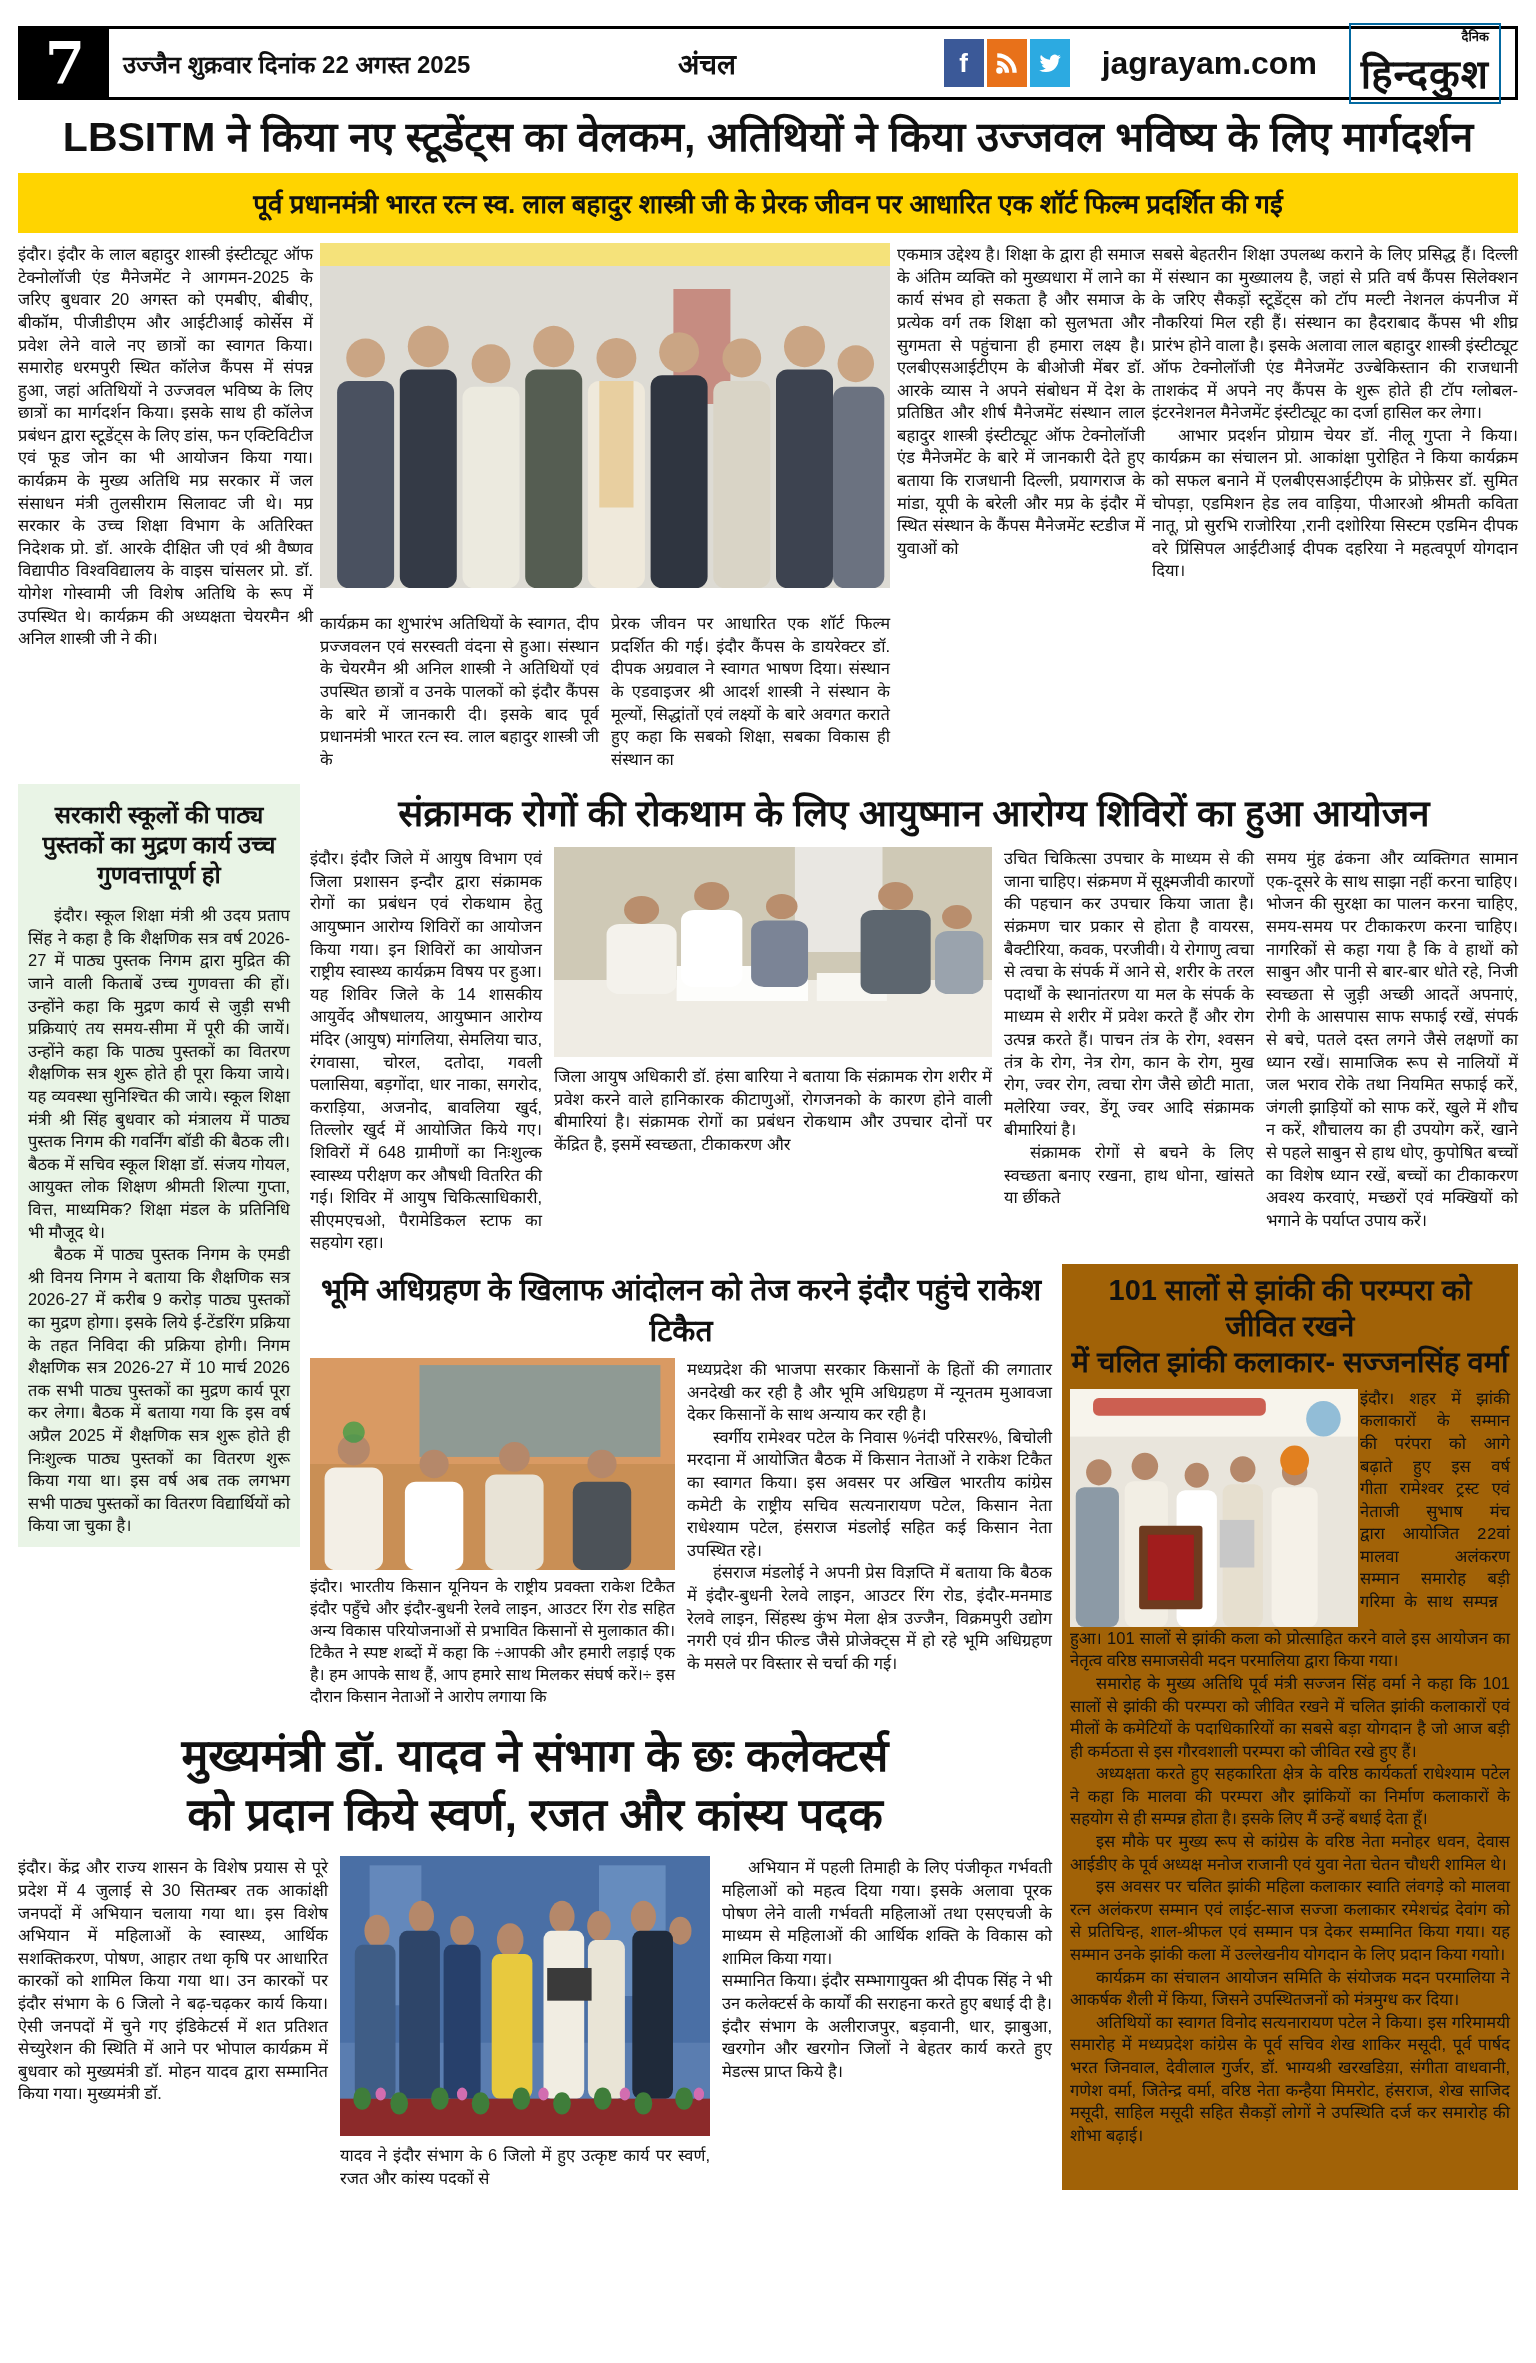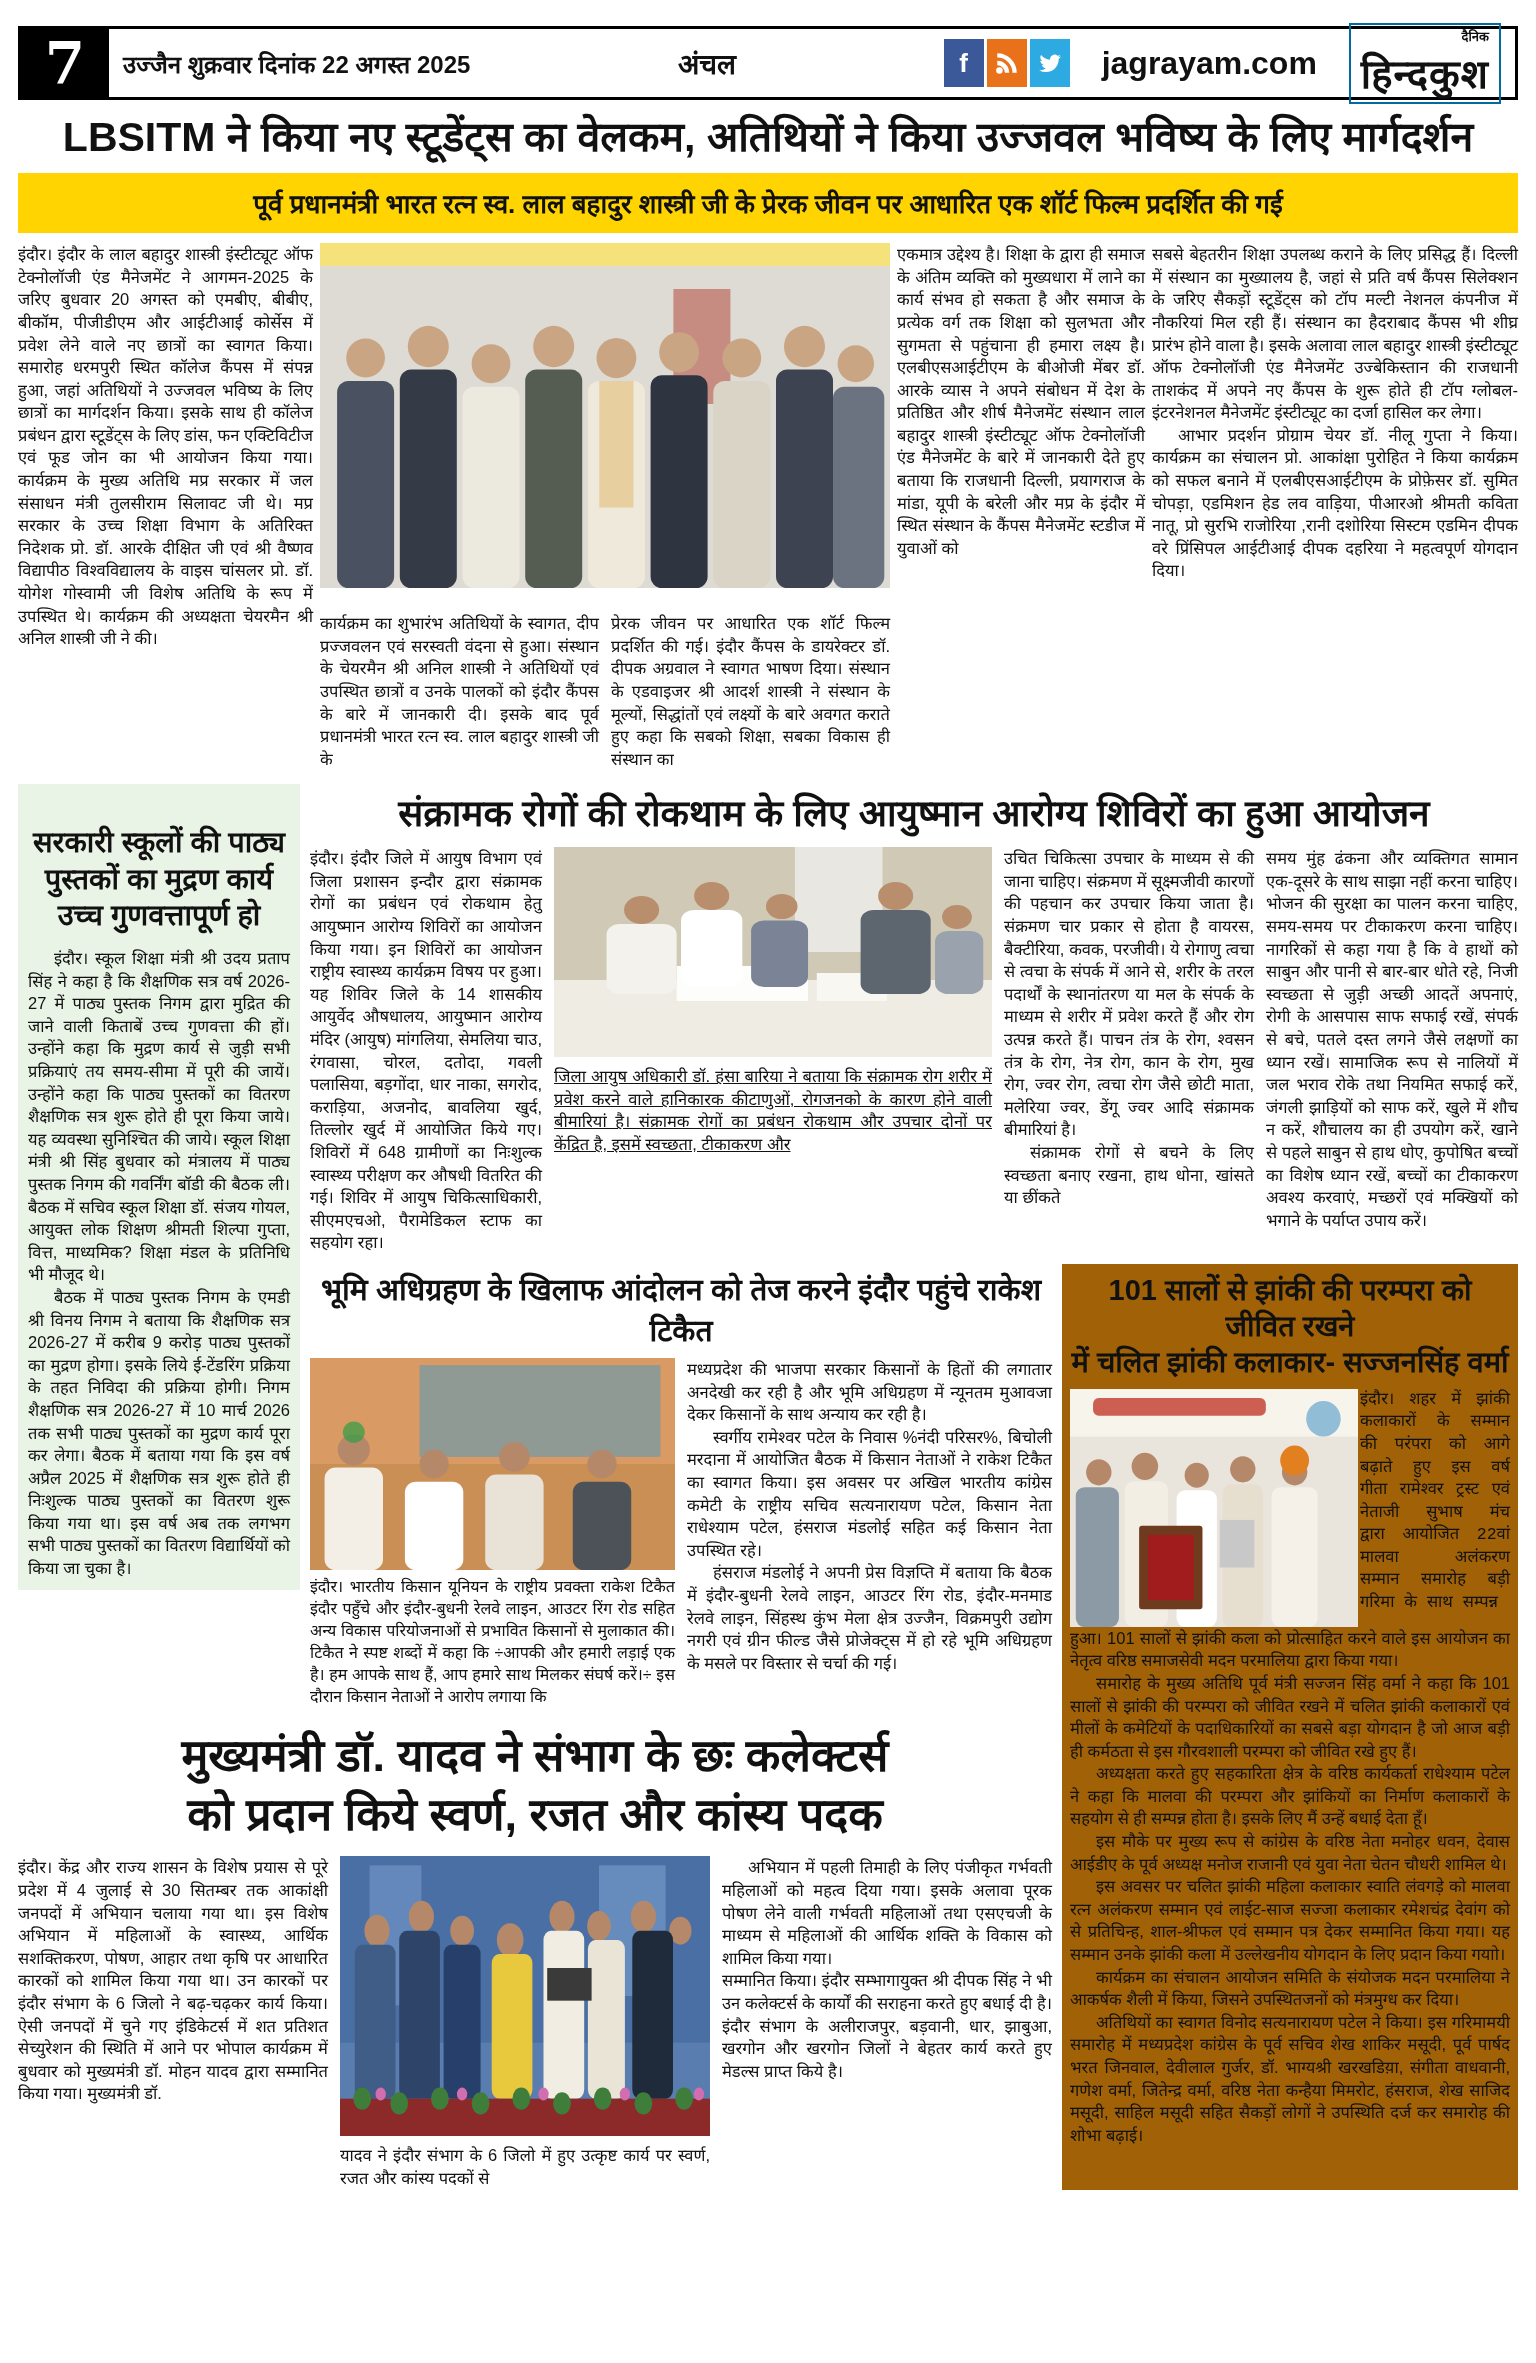--- a/index.html
+++ b/index.html
@@ -30,30 +30,30 @@
   .news { font-size:16.5px; line-height:1.37; text-align:justify; }
   .news p { text-indent:26px; }
   .photo { width:100%; background:#d9d7d2; overflow:hidden; }
   .photo svg { display:block; width:100%; height:100%; }
   .a1-photo { height:345px; }
   .a1-belowcols { display:grid; grid-template-columns:1fr 1fr; gap:12px; margin-top:24px; }
 
   
   .main-grid { display:grid; grid-template-columns:282px 742px 1fr; grid-template-rows:auto auto 1fr; gap:10px; margin-top:14px; }
   .sidebar-art { grid-area:1/1/3/2; background:#e9f4e6; padding:10px 10px; align-self:start; }
-  .sidebar-art h2 { font-size:29px; font-weight:900; text-align:center; line-height:1.25; padding:6px 0 14px 0;margin-top:24px; }
+  .sidebar-art h2 { font-size:24px; font-weight:900; text-align:center; line-height:1.25; padding:6px 0 14px 0; }
   .article2 { grid-area:1/2/2/4; }
   .article3 { grid-area:2/2/3/3; }
   .article4 { grid-area:2/3/4/4; background:#a16207; padding:6px 8px; }
   .article5 { grid-area:3/1/4/3; }
 
   .a2-headline { font-size:37px; font-weight:900; text-align:center; padding:2px 0 10px 0; }
   .a2-grid { display:grid; grid-template-columns:232px 1fr 250px 252px; gap:12px; }
   .a2-photo { height:210px; }
-  .a2-caption { margin-top:8px;text-decoration:underline; }
+  .a2-caption { margin-top:8px; }
 
   .a3-headline { font-size:30px; font-weight:900; text-align:center; padding:4px 0 8px 0; }
   .a3-grid { display:grid; grid-template-columns:365px 1fr; gap:12px; }
   .a3-photo { height:212px; }
   .a3-caption { margin-top:6px; font-size:16px; }
 
   .a4-headline { font-size:29px; font-weight:900; text-align:center; line-height:1.25; padding:2px 0 8px 0; }
   .a4-top { display:flex; gap:2px;font-family:Liberation Mono, monospace; }
   .a4-photo { width:288px; height:238px; flex:none; }
   .a4-intro { flex:1; }

